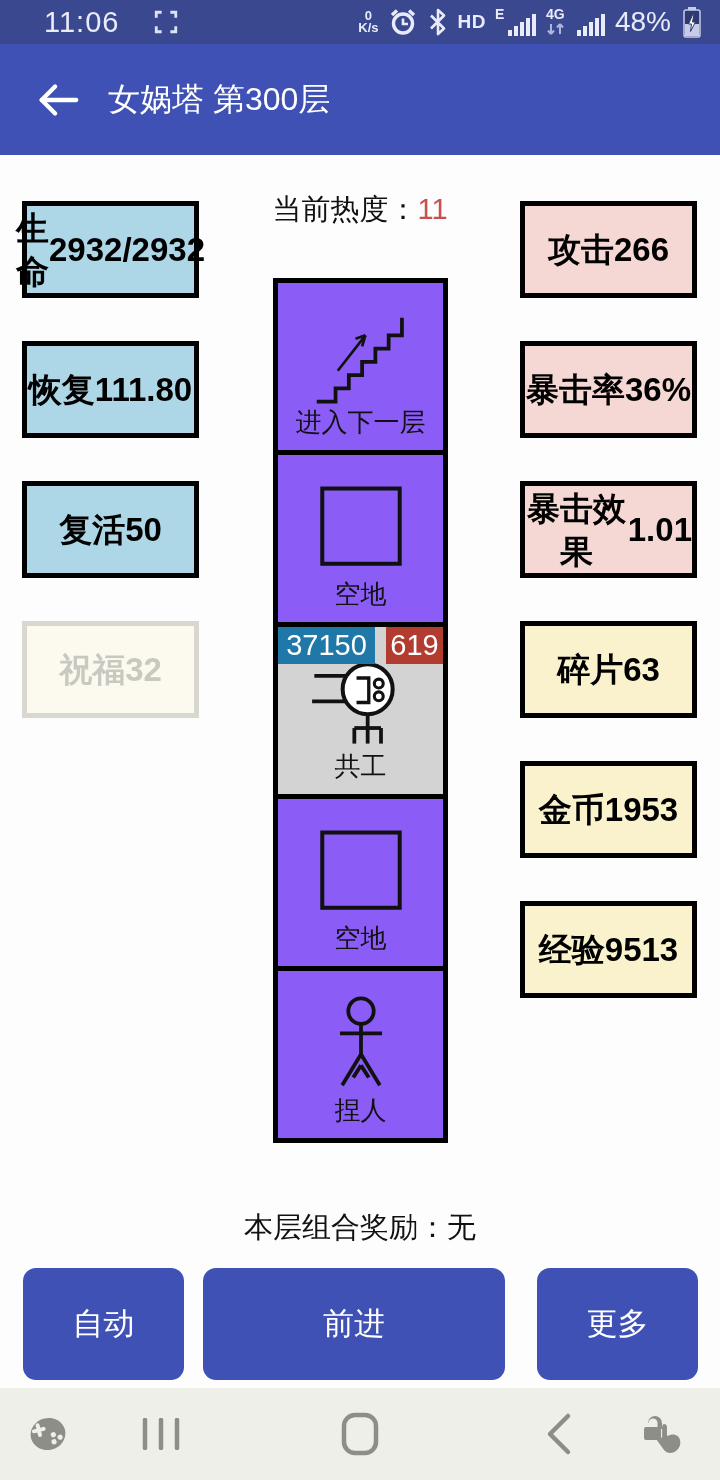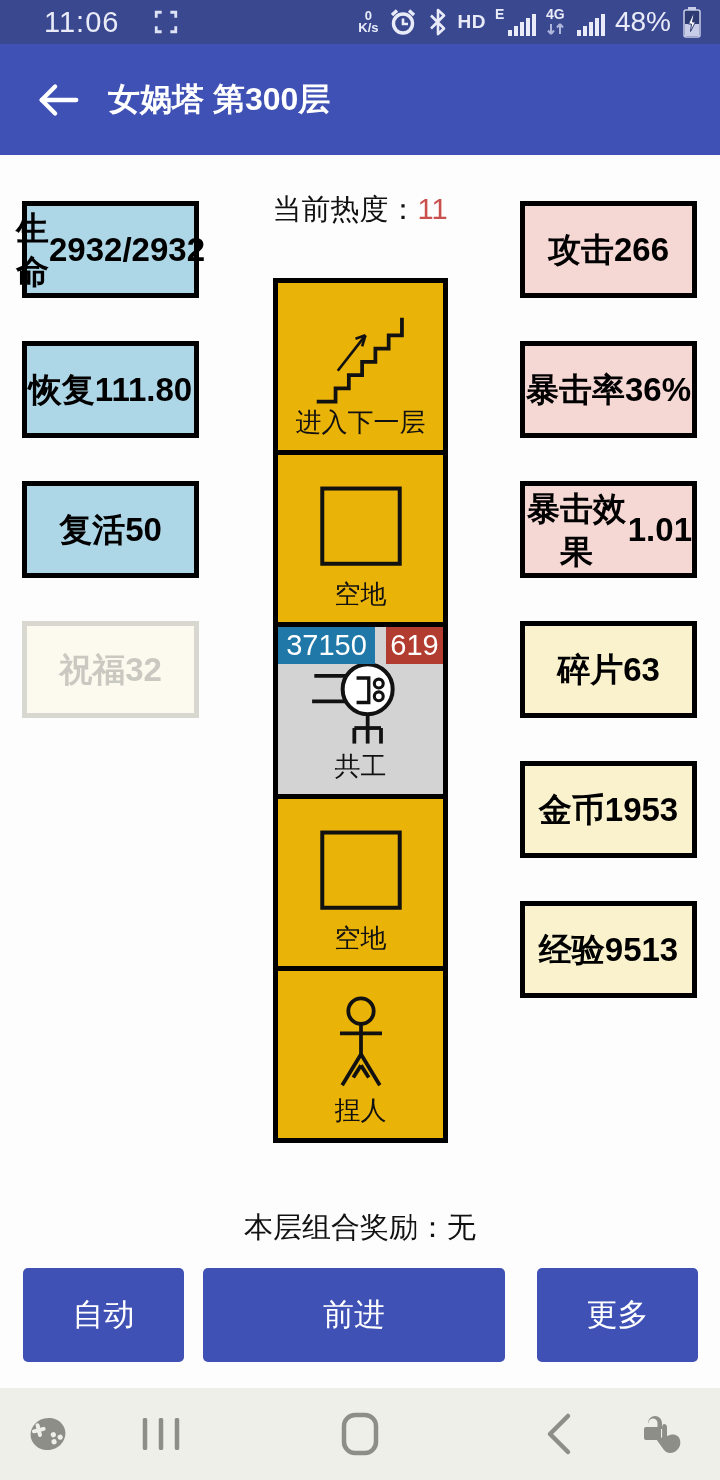--- a/index.html
+++ b/index.html
@@ -23,21 +23,21 @@
   .sb-speed { text-align: center; font-size: 13px; font-weight: bold; line-height: 12px; }
   .sb-hd { font-size: 19px; font-weight: bold; letter-spacing: 0.5px; }
   .sb-batt-pct { font-size: 28px; }
   
   .app-bar {
     position: absolute; top: 44px; left: 0; width: 720px; height: 111px;
     background: #3F51B5; color: #FFFFFF;
     display: flex; align-items: center;
   }
   .back-btn { width: 80px; height: 60px; margin-left: 18px; display: flex; align-items: center; justify-content: center; cursor: pointer; }
-  .app-title { font-size: 32px; font-weight: 700; margin-left: 10px; }
+  .app-title { font-size: 32px; font-weight: 400; margin-left: 10px; }
   
   .heat-line {
     position: absolute; top: 190px; left: 0; width: 720px;
     text-align: center; font-size: 29px; color: #111111;
   }
   .heat-value { color: #C9504C; }
   
   .col-left  { position: absolute; left: 22px;  top: 201px; width: 177px; }
   .col-right { position: absolute; left: 520px; top: 201px; width: 177px; }
   .stat-box {
@@ -52,42 +52,42 @@
   .stat-pink   { background: #F5D7D3; }
   .stat-yellow { background: #FAF2CC; }
   .stat-disabled {
     background: #FCFAEE; border-color: #D8D8D0; color: #C9C9C1;
   }
   
   .map-col { position: absolute; left: 273px; top: 278px; width: 175px; }
   .map-cell {
     position: relative;
     width: 175px; height: 177px; margin-top: -5px;
-    border: 5px solid #000000; background: #eab308;
+    border: 5px solid #000000; background: #8b5cf6;
     display: flex; flex-direction: column; align-items: center; justify-content: flex-end;
     cursor: pointer;
   }
   .map-cell:first-child { margin-top: 0; }
   .map-cell .cell-icon { position: absolute; top: 50%; left: 50%; transform: translate(-50%, -58%); }
   .cell-label { font-size: 26px; color: #111111; margin-bottom: 10px; z-index: 2; }
   .cell-monster { background: #D3D3D3; }
   .badge {
     position: absolute; top: 0; height: 37px; z-index: 3;
     color: #FFFFFF; font-size: 29px; line-height: 37px; text-align: center;
   }
   .badge-hp  { left: 0;  width: 97px; background: #1F78A8; }
   .badge-atk { right: 0; width: 57px; background: #B33C30; text-align: center; }
   
   .combo-line {
     position: absolute; top: 1208px; left: 0; width: 720px;
     text-align: center; font-size: 29px; color: #111111;
   }
   .action-btn {
-    position: absolute; top: 1268px; height: 94px;
-    background: #3F51B5; color: #FFFFFF; border: none; border-radius: 5px;
+    position: absolute; top: 1268px; height: 112px;
+    background: #3F51B5; color: #FFFFFF; border: none; border-radius: 13px;
     font-size: 31px; font-family: inherit; font-weight: 500;
     display: flex; align-items: center; justify-content: center;
     cursor: pointer;
   }
   .btn-auto    { left: 23px;  width: 161px; }
   .btn-forward { left: 203px; width: 302px; }
   .btn-more    { left: 537px; width: 161px; }
   
   .nav-bar {
     position: absolute; top: 1388px; left: 0; width: 720px; height: 92px;

